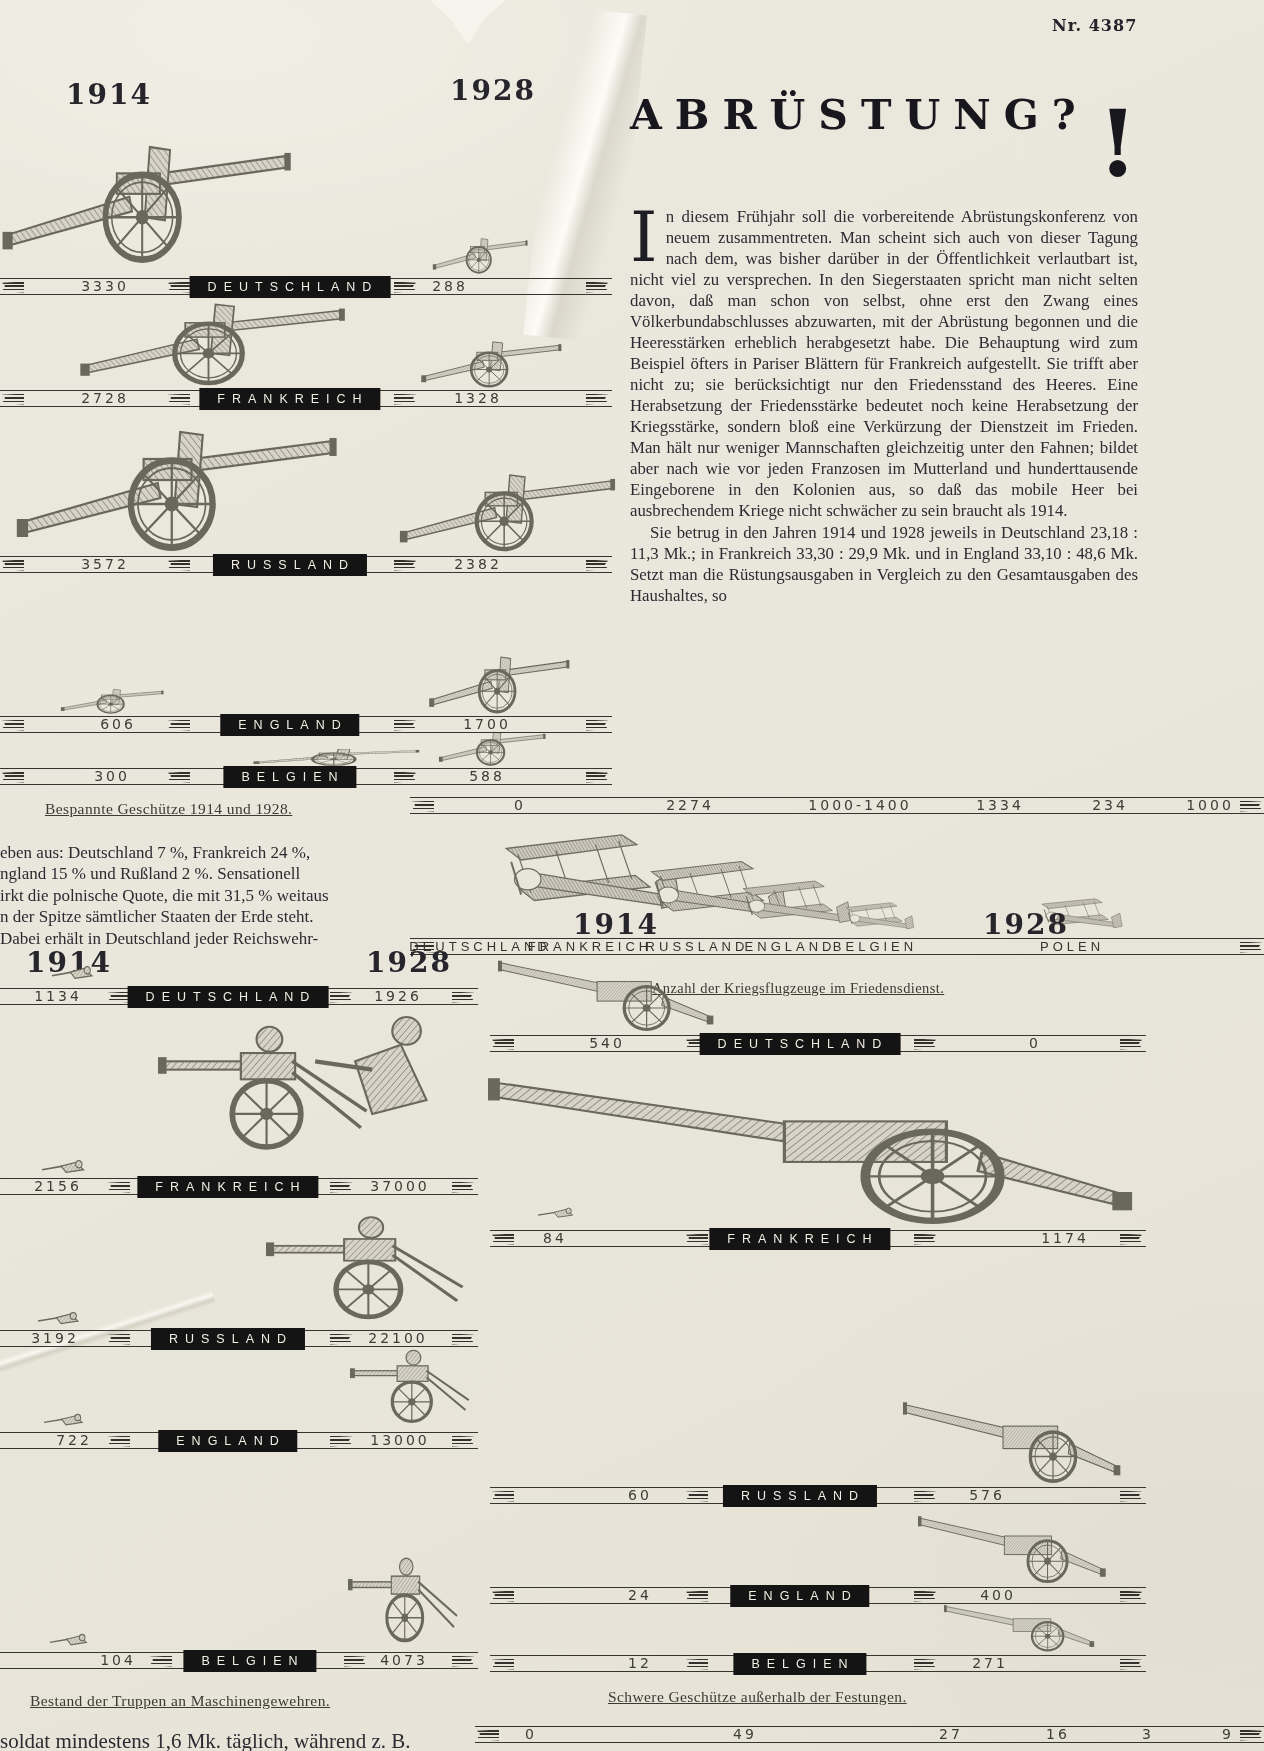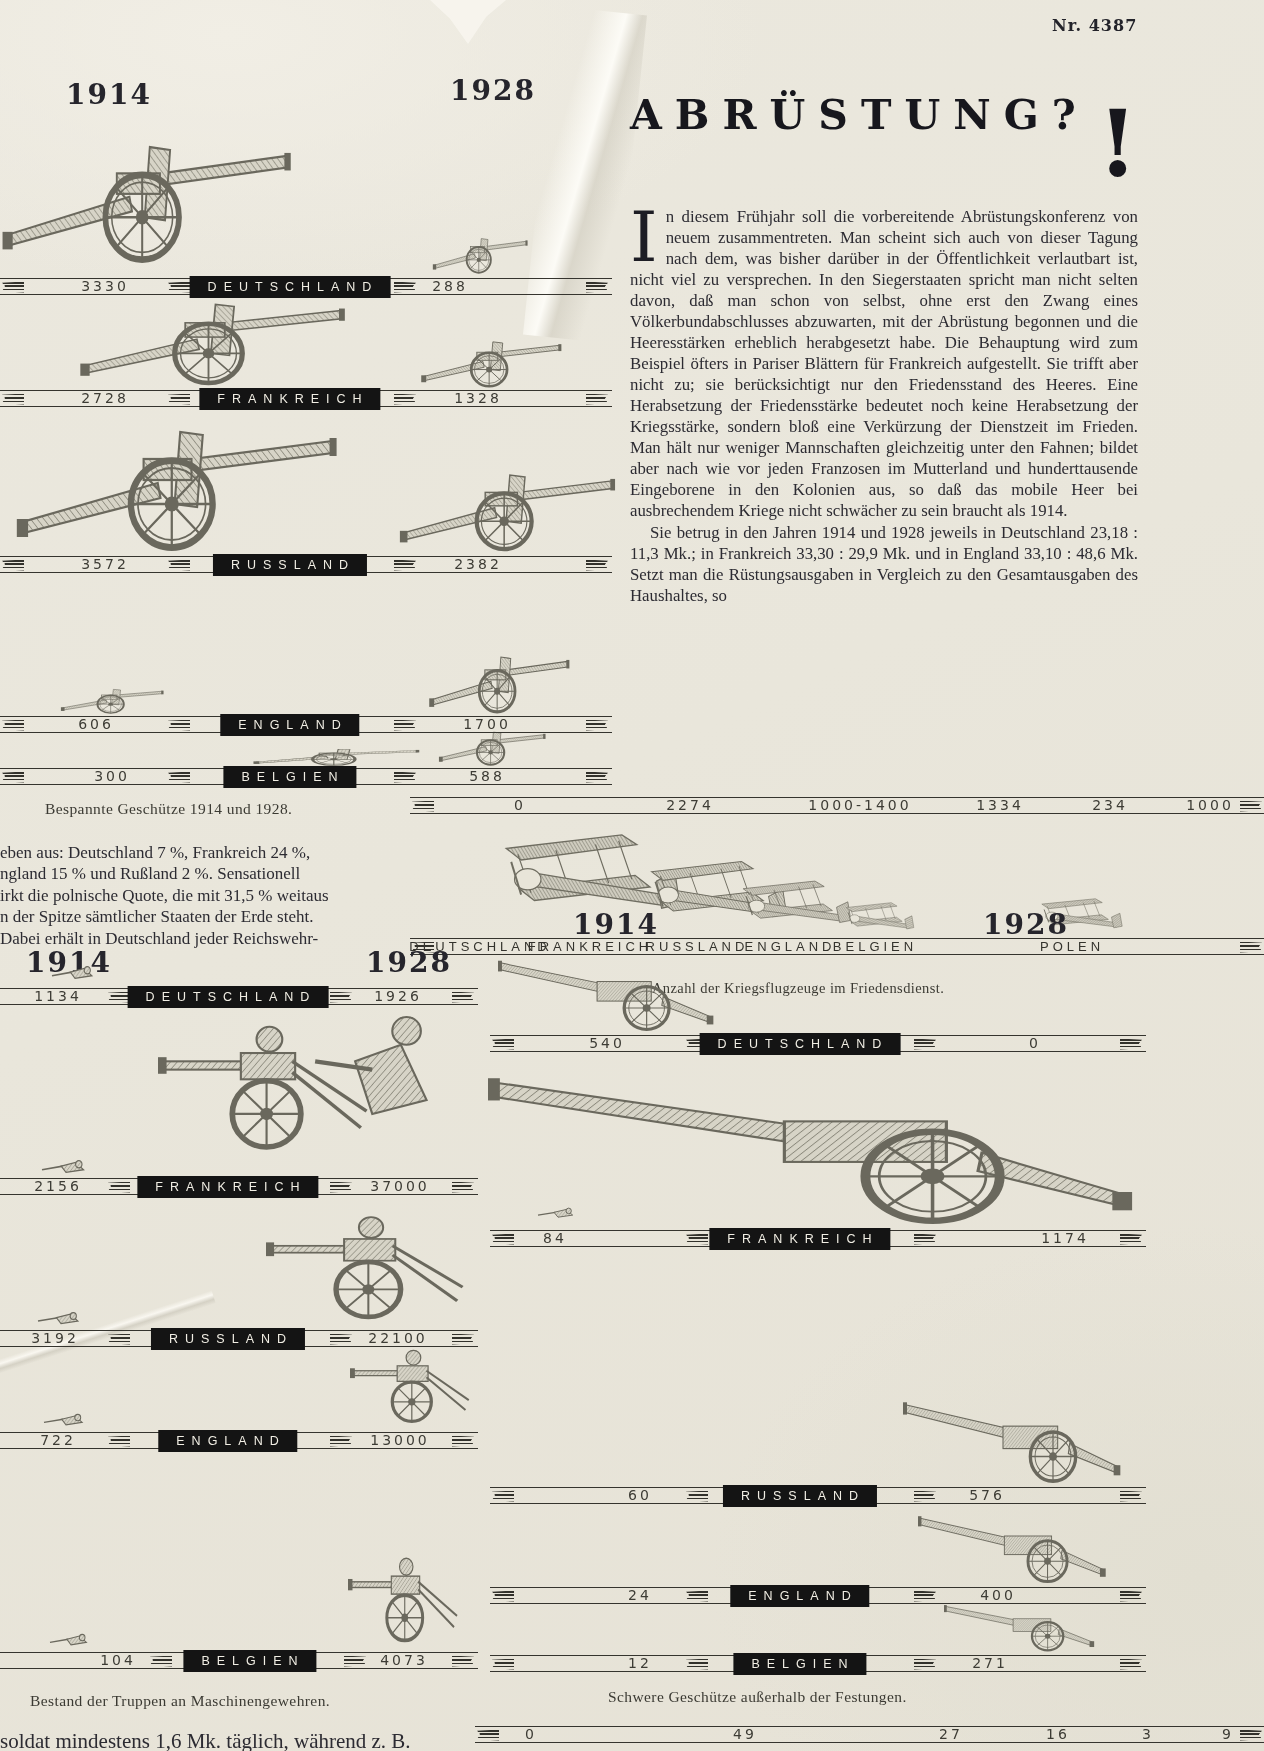--- a/index.html
+++ b/index.html
@@ -51,21 +51,21 @@
     background:#141414; color:#f1eee4; font-family:"Liberation Sans",sans-serif;
     font-size:12.5px; line-height:22px; letter-spacing:7px; padding:0 12px 0 18px; }
   .band .cat { position:absolute; top:1px; transform:translateX(-50%); white-space:nowrap;
     font-family:"Liberation Sans",sans-serif; font-size:13px; line-height:14px;
     letter-spacing:4px; color:#34332d; }
   .sp { position:absolute; top:2.5px; width:22px; height:11px;
     background:repeating-linear-gradient(#32312b 0 1.5px, rgba(0,0,0,0) 1.5px 3.3px); }
   .sp.l { clip-path:polygon(100% 0,100% 100%,0 88%,14% 40%,0 12%); }
   .sp.r { clip-path:polygon(0 0,100% 12%,86% 45%,100% 88%,0 100%); }
 
-  .caption { position:absolute; font-size:15.5px; color:#3b3a33; letter-spacing:.4px; white-space:nowrap; }
+  .caption { position:absolute; font-size:15.5px; color:#3b3a33; letter-spacing:.4px; white-space:nowrap;text-decoration:underline; }
   .leftpar { position:absolute; left:0; top:842px; width:404px; font-size:17px;
     line-height:21.4px; color:#2c2b32; }
   .leftpar div { white-space:nowrap; }
   .cutline { position:absolute; left:0; top:1729px; font-size:21px; color:#2c2b32; white-space:nowrap; }
 
   .art { position:absolute; overflow:visible; }
 </style>
 </head>
 <body>
 
@@ -212,21 +212,21 @@
     <span class="sp l" style="left:2px"></span>
     <span class="num" style="left:105px">3572</span>
     <span class="sp l" style="left:168px"></span>
     <span class="label" style="left:290px">RUSSLAND</span>
     <span class="sp r" style="left:394px"></span>
     <span class="num" style="left:478px">2382</span>
     <span class="sp r" style="left:586px"></span>
   </div>
   <div class="band" style="left:0;top:716px;width:612px">
     <span class="sp l" style="left:2px"></span>
-    <span class="num" style="left:96px">606</span>
+    <span class="num" style="left:118px">606</span>
     <span class="sp l" style="left:168px"></span>
     <span class="label" style="left:290px">ENGLAND</span>
     <span class="sp r" style="left:394px"></span>
     <span class="num" style="left:487px">1700</span>
     <span class="sp r" style="left:586px"></span>
   </div>
   <div class="band" style="left:0;top:768px;width:612px">
     <span class="sp l" style="left:2px"></span>
     <span class="num" style="left:112px">300</span>
     <span class="sp l" style="left:168px"></span>
@@ -334,21 +334,21 @@
   </div>
   <div class="band" style="left:0;top:1330px;width:478px">
     <span class="num" style="left:55px">3192</span>
     <span class="sp l" style="left:108px"></span>
     <span class="label" style="left:228px">RUSSLAND</span>
     <span class="sp r" style="left:330px"></span>
     <span class="num" style="left:398px">22100</span>
     <span class="sp r" style="left:452px"></span>
   </div>
   <div class="band" style="left:0;top:1432px;width:478px">
-    <span class="num" style="left:58px">722</span>
+    <span class="num" style="left:74px">722</span>
     <span class="sp l" style="left:108px"></span>
     <span class="label" style="left:228px">ENGLAND</span>
     <span class="sp r" style="left:330px"></span>
     <span class="num" style="left:400px">13000</span>
     <span class="sp r" style="left:452px"></span>
   </div>
   <div class="band" style="left:0;top:1652px;width:478px">
     <span class="num" style="left:118px">104</span>
     <span class="sp l" style="left:150px"></span>
     <span class="label" style="left:250px">BELGIEN</span>

